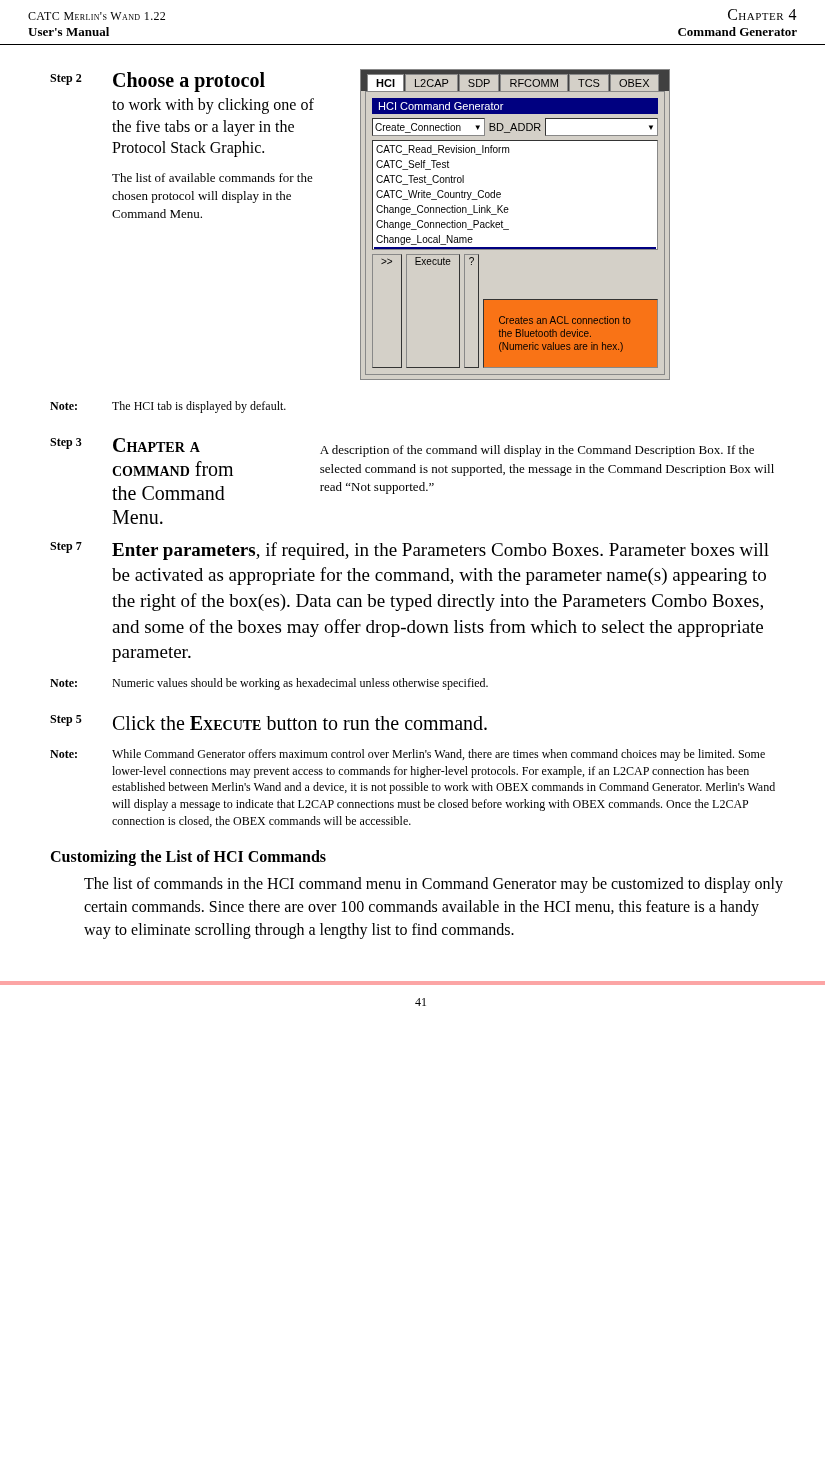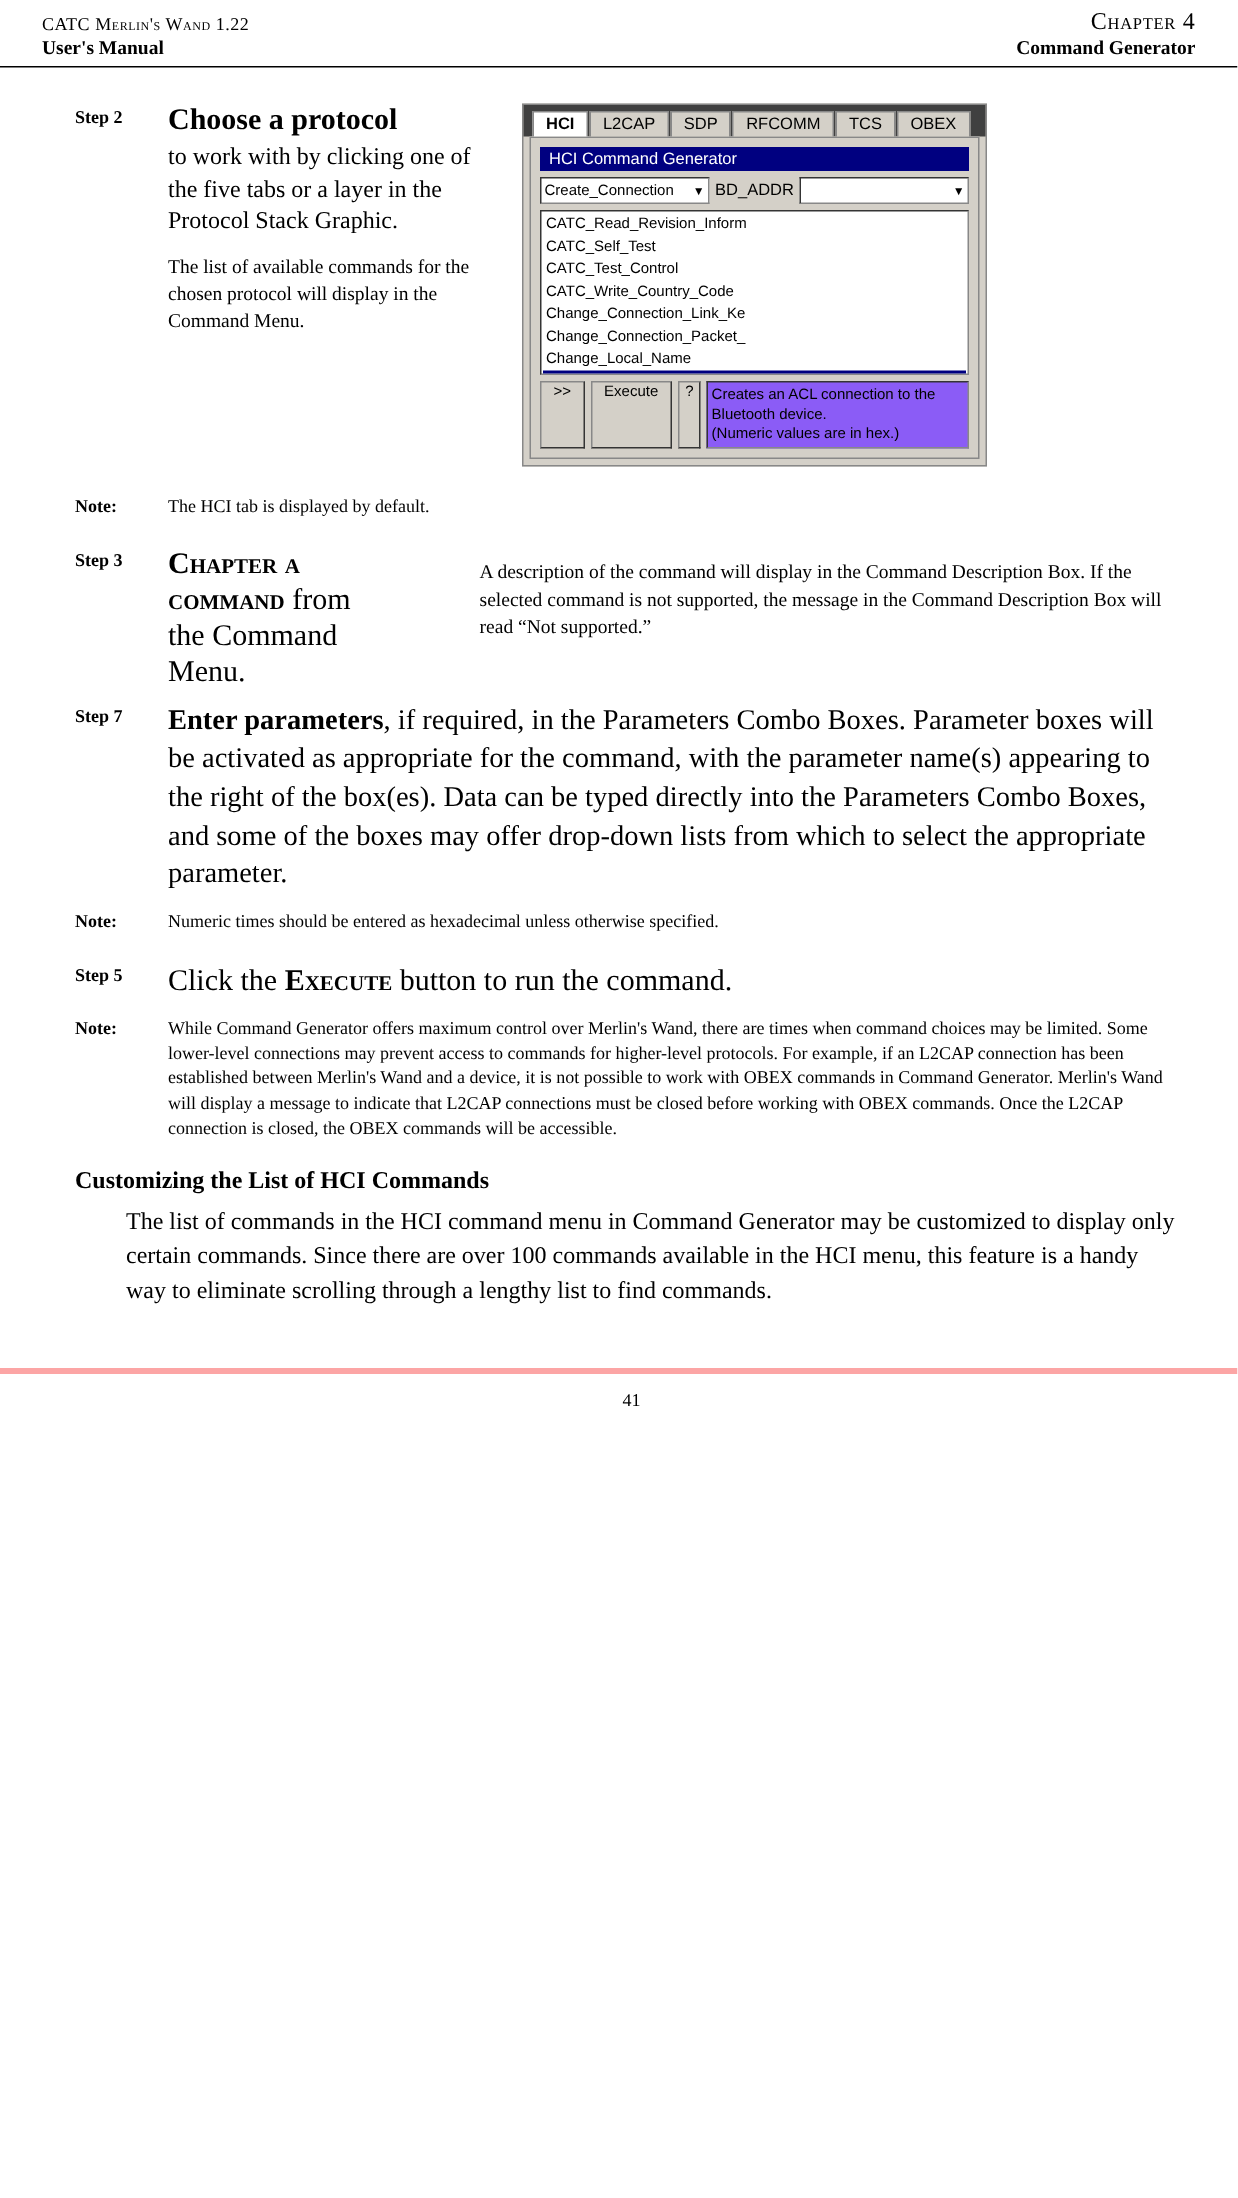--- a/index.html
+++ b/index.html
@@ -59,21 +59,21 @@
       padding-top: 2px;
       flex-shrink: 0;
     }
     .step-content {
       flex: 1;
     }
 
     
     .step2-body {
       display: flex;
-      gap: 16px;
+      gap: 28px;
       align-items: flex-start;
     }
     .step2-text {
       flex: 0 0 auto;
       max-width: 220px;
     }
     .step2-heading {
       font-size: 20px;
       font-weight: bold;
     }
@@ -185,26 +185,27 @@
       border: 1px outset #888;
       background: #d4d0c8;
       padding: 1px 8px;
       font-size: 10px;
       font-family: Arial, sans-serif;
       cursor: pointer;
     }
     .gui-desc-box {
       flex: 1;
       border: 1px inset #888;
-      background: #8b5cf6;
+      background: #f97316;
       font-size: 10px;
       font-family: Arial, sans-serif;
-      padding: 2px;
+      padding: 14px;
       min-height: 36px;
       line-height: 1.3;
+      margin-top: 45px;
     }
 
     
     .note-block {
       display: flex;
       margin-bottom: 16px;
       align-items: flex-start;
     }
     .note-label {
       font-size: 12px;
@@ -371,21 +372,21 @@
 
   <div class="step-block" style="margin-bottom:10px;">
     <div class="step-label">Step 7</div>
     <div class="step4-full">
       <b>Enter parameters</b><span>, if required, in the Parameters Combo Boxes. Parameter boxes will be activated as appropriate for the command, with the parameter name(s) appearing to the right of the box(es). Data can be typed directly into the Parameters Combo Boxes, and some of the boxes may offer drop-down lists from which to select the appropriate parameter.</span>
     </div>
   </div>
 
   <div class="note-block" style="margin-bottom:18px;">
     <div class="note-label">Note:</div>
-    <div class="note-text">Numeric times should be entered as hexadecimal unless otherwise specified.</div>
+    <div class="note-text">Numeric values should be working as hexadecimal unless otherwise specified.</div>
   </div>
 
   <div class="step-block" style="margin-bottom:10px;">
     <div class="step-label">Step 5</div>
     <div class="step5-text">
       <span>Click the </span><strong>Execute</strong><span> button to run the command.</span>
     </div>
   </div>
 
   <div class="note-block" style="margin-bottom:18px; align-items:flex-start;">

